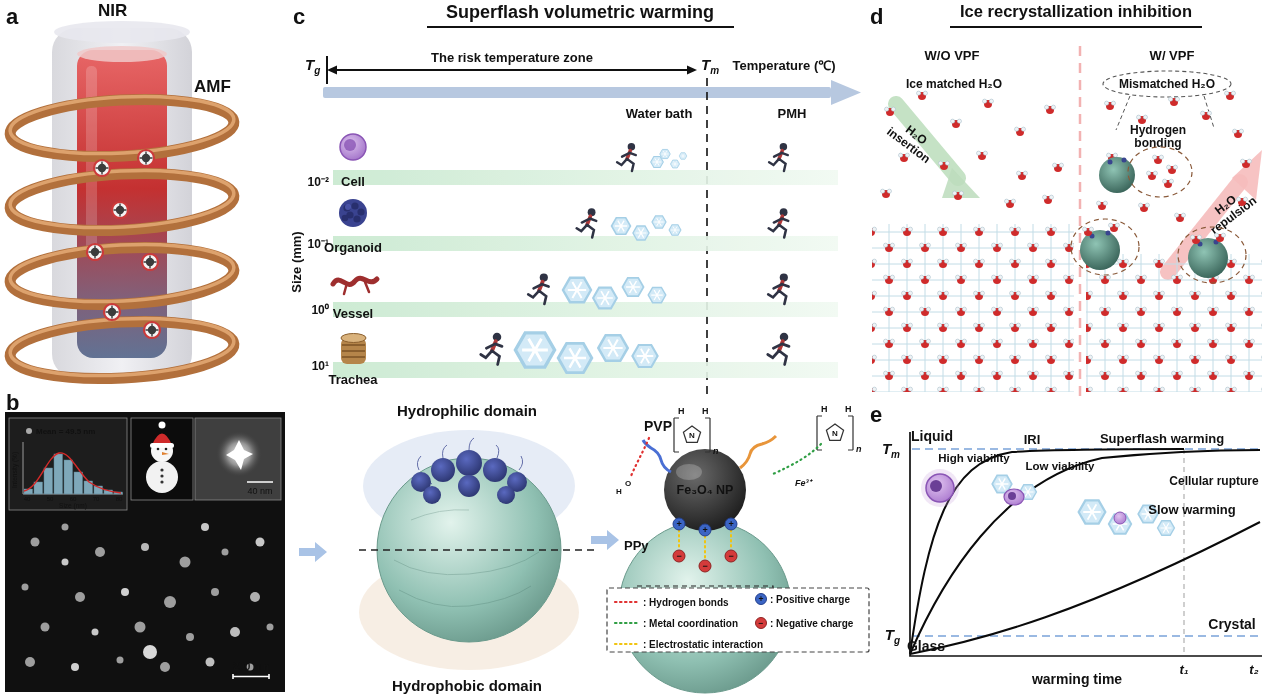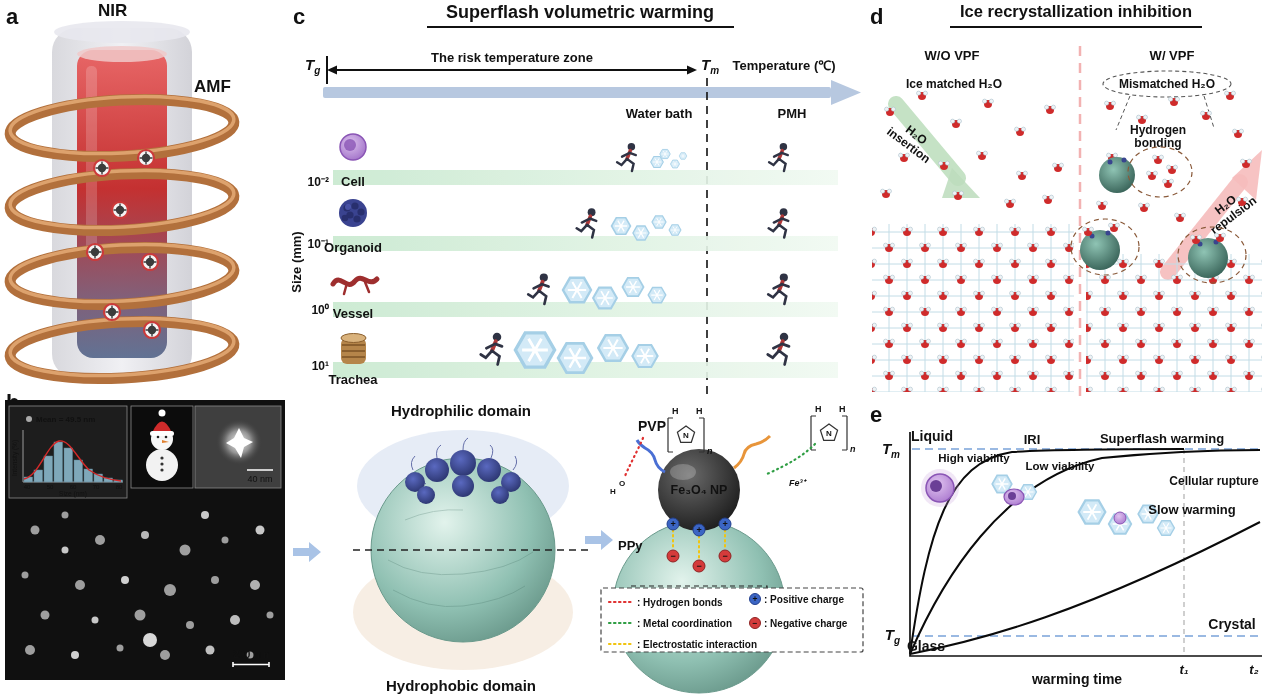--- a/index.html
+++ b/index.html
@@ -76,21 +76,21 @@
         <use href="#npA" transform="translate(95,252)"></use>
         <use href="#npA" transform="translate(150,262)"></use>
         <use href="#npA" transform="translate(112,312)"></use>
         <use href="#npA" transform="translate(152,330)"></use>
       </g>
       <text x="194" y="92" class="h17">AMF</text>
     </svg>
   </section>
 
   <span class="plabel" style="left:6px;top:390px">b</span>
-  <section class="abs" style="left:5px;top:400px;width:244px;height:280px">
+  <section class="abs" style="left:5px;top:412px;width:244px;height:280px">
     <svg width="280" height="280" viewBox="0 0 280 280">
       <defs>
         <radialGradient id="bBlob">
             <stop offset="0" stop-color="#ffffff"></stop>
             <stop offset="0.5" stop-color="#cfcfcf" stop-opacity="0.6"></stop>
             <stop offset="1" stop-color="#404040" stop-opacity="0"></stop>
           </radialGradient>
       </defs>
       <rect x="0" y="0" width="280" height="280" fill="#101010"></rect>
       <g fill="#9e9e9e">
@@ -302,21 +302,21 @@
         <use href="#run" transform="translate(205,352) scale(1.25)"></use>
         <use href="#hex" transform="translate(248,350) scale(2.8)"></use>
         <use href="#hex" transform="translate(288,358) scale(2.4)"></use>
         <use href="#hex" transform="translate(326,348) scale(2.1)"></use>
         <use href="#hex" transform="translate(358,356) scale(1.8)"></use>
         <use href="#run" transform="translate(492,352) scale(1.25)"></use>
       </g>
     </svg>
   </section>
 
-  <section class="abs" style="left:293px;top:400px;width:578px;height:297px">
+  <section class="abs" style="left:299px;top:400px;width:578px;height:297px">
     <svg width="578" height="297" viewBox="0 0 578 297">
       <defs>
         <radialGradient id="tealGrad" cx="0.4" cy="0.35" r="0.85">
           <stop offset="0" stop-color="#e2f3ec"></stop>
             <stop offset="0.55" stop-color="#8fc0b2"></stop>
             <stop offset="1" stop-color="#527f72"></stop>
         </radialGradient>
         <radialGradient id="darkNpGrad" cx="0.4" cy="0.35" r="0.9">
           <stop offset="0" stop-color="#5a69c0"></stop>
             <stop offset="1" stop-color="#1e2658"></stop>

